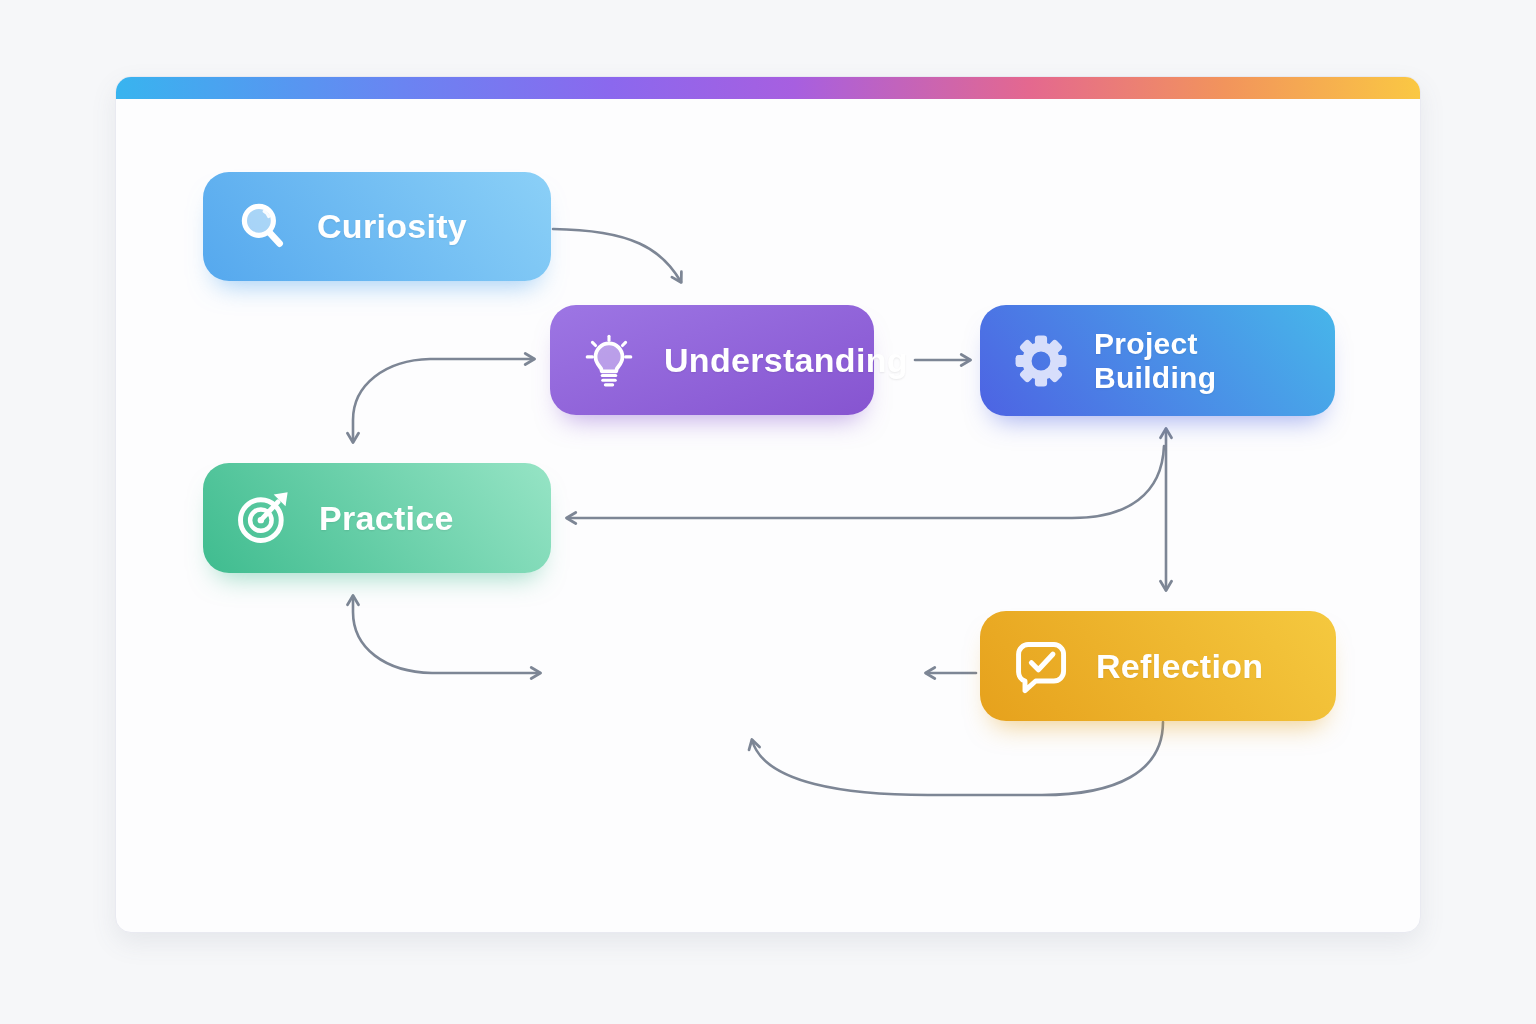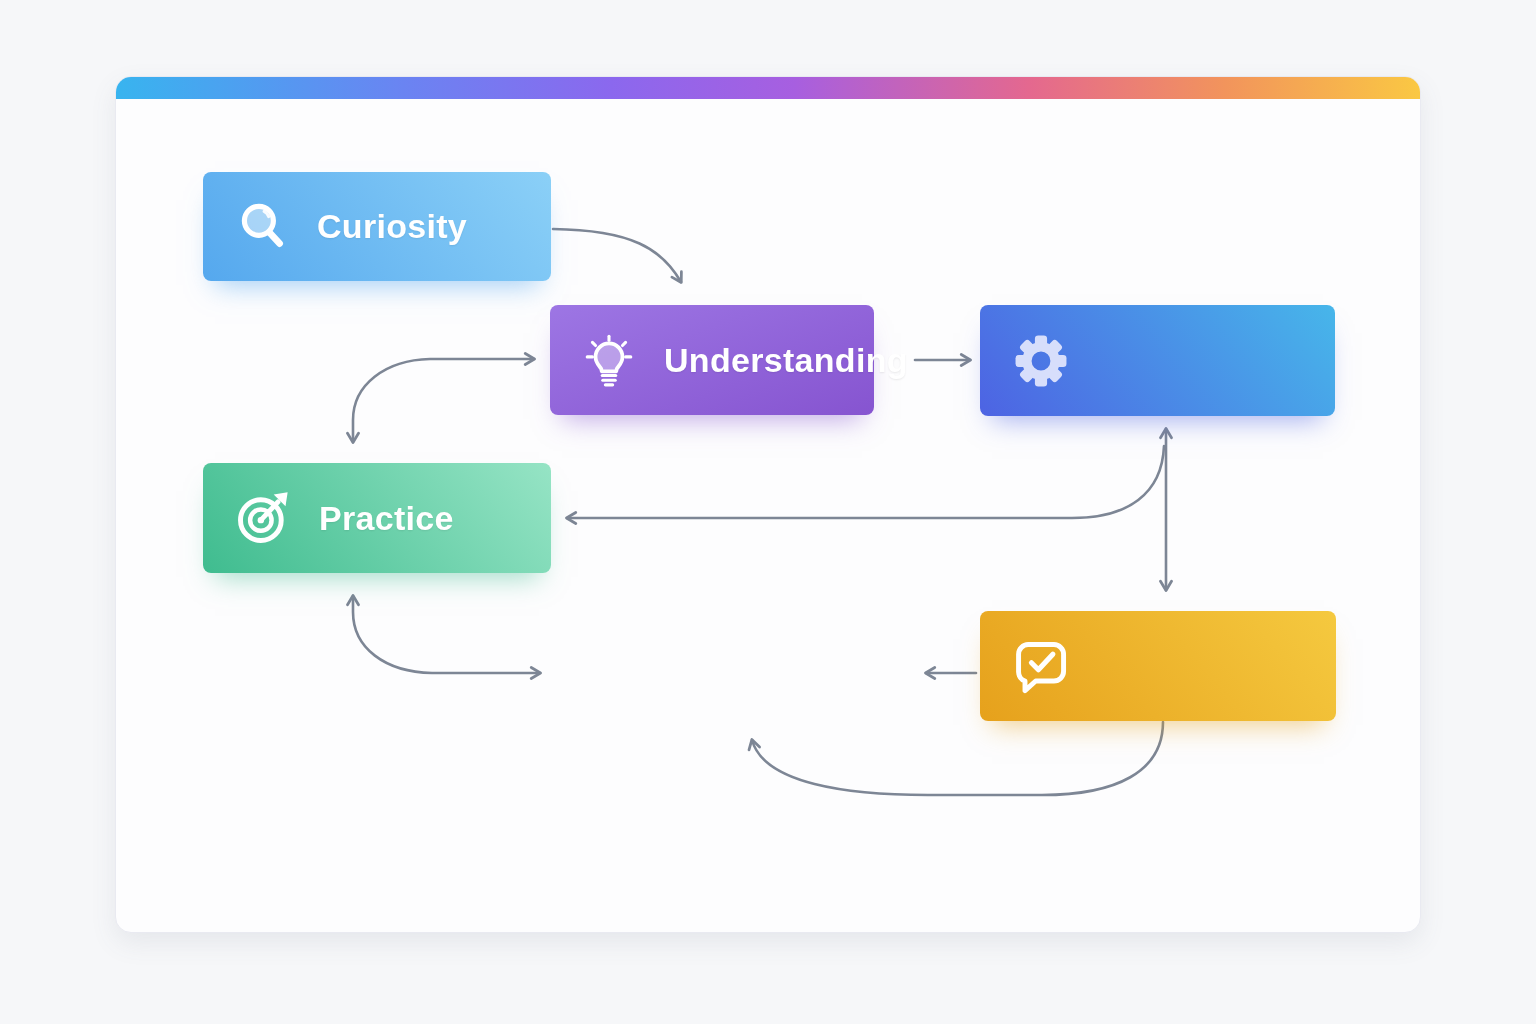--- a/index.html
+++ b/index.html
@@ -32,21 +32,21 @@
   }
 
   .edges-layer { position: absolute; inset: 0; pointer-events: none; }
 
   .node {
     position: absolute;
     display: flex;
     align-items: center;
     gap: 26px;
     padding: 0 30px;
-    border-radius: 8px;
+    border-radius: 26px;
     color: #ffffff;
   }
   .node .label {
     font-size: 34px;
     font-weight: 700;
     letter-spacing: 0.3px;
     text-shadow: 0 1px 2px rgba(0,0,0,0.08);
     line-height: 1.12;
   }
   .node .icon { flex: 0 0 auto; display: flex; }
@@ -154,20 +154,21 @@
             <rect x="-5.5" y="-23" width="11" height="10" rx="3" transform="rotate(135)"></rect>
             <rect x="-5.5" y="-23" width="11" height="10" rx="3" transform="rotate(180)"></rect>
             <rect x="-5.5" y="-23" width="11" height="10" rx="3" transform="rotate(225)"></rect>
             <rect x="-5.5" y="-23" width="11" height="10" rx="3" transform="rotate(270)"></rect>
             <rect x="-5.5" y="-23" width="11" height="10" rx="3" transform="rotate(315)"></rect>
           </g>
           <path fill-rule="evenodd" d="M17,0 A17,17 0 1,0 -17,0 A17,17 0 1,0 17,0 Z M8.5,0 A8.5,8.5 0 1,1 -8.5,0 A8.5,8.5 0 1,1 8.5,0 Z"></path>
         </g>
       </svg>
     </span>
+    <span class="label">Project Building</span>
   </div>
 
   <div class="node node-practice">
     <span class="icon">
       <svg width="60" height="60" viewBox="0 0 56 56">
         <circle cx="26" cy="30" r="19" fill="none" stroke="#ffffff" stroke-width="4.6"></circle>
         <circle cx="26" cy="30" r="10" fill="none" stroke="#ffffff" stroke-width="4.2"></circle>
         <circle cx="26" cy="30" r="3" fill="#ffffff"></circle>
         <line x1="26" y1="30" x2="42" y2="13" stroke="#ffffff" stroke-width="4.6" stroke-linecap="round"></line>
         <path d="M38 6 L51 4 L49 17 Z" fill="#ffffff"></path>
@@ -177,15 +178,16 @@
   </div>
 
 
   <div class="node node-reflection">
     <span class="icon">
       <svg width="60" height="60" viewBox="0 0 56 56">
         <path d="M17 8 h24 a9 9 0 0 1 9 9 v16 a9 9 0 0 1 -9 9 h-17 l-10 9 v-9 a9 9 0 0 1 -6 -8.5 v-16.5 a9 9 0 0 1 9 -9 z" fill="none" stroke="#ffffff" stroke-width="4.6" stroke-linejoin="round"></path>
         <path d="M20 25 l6.5 6.5 L40 17" fill="none" stroke="#ffffff" stroke-width="4.8" stroke-linecap="round" stroke-linejoin="round"></path>
       </svg>
     </span>
+    <span class="label">Reflection</span>
   </div>
 
 </div>
 
 </body></html>

